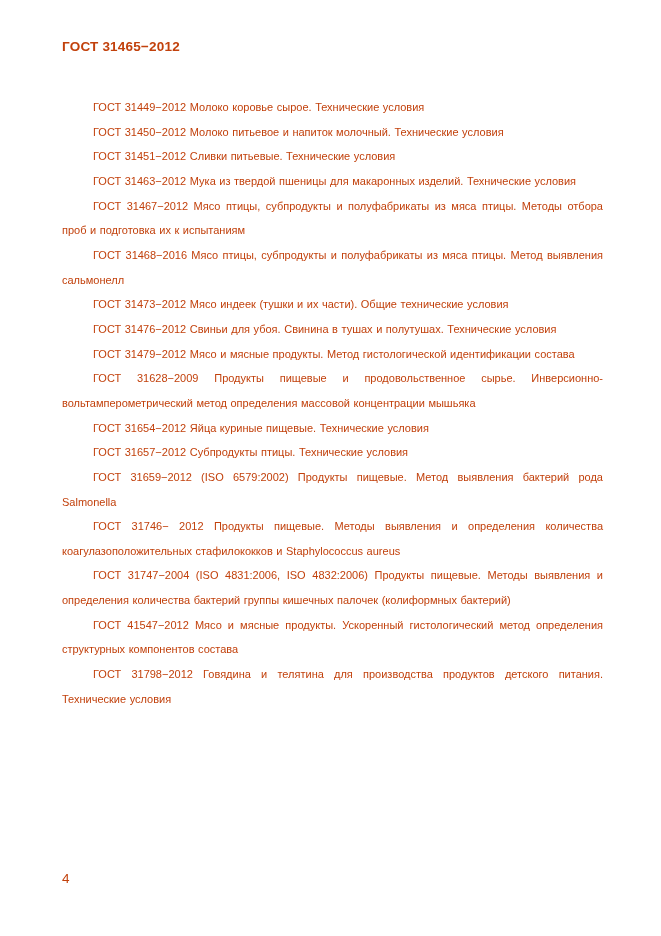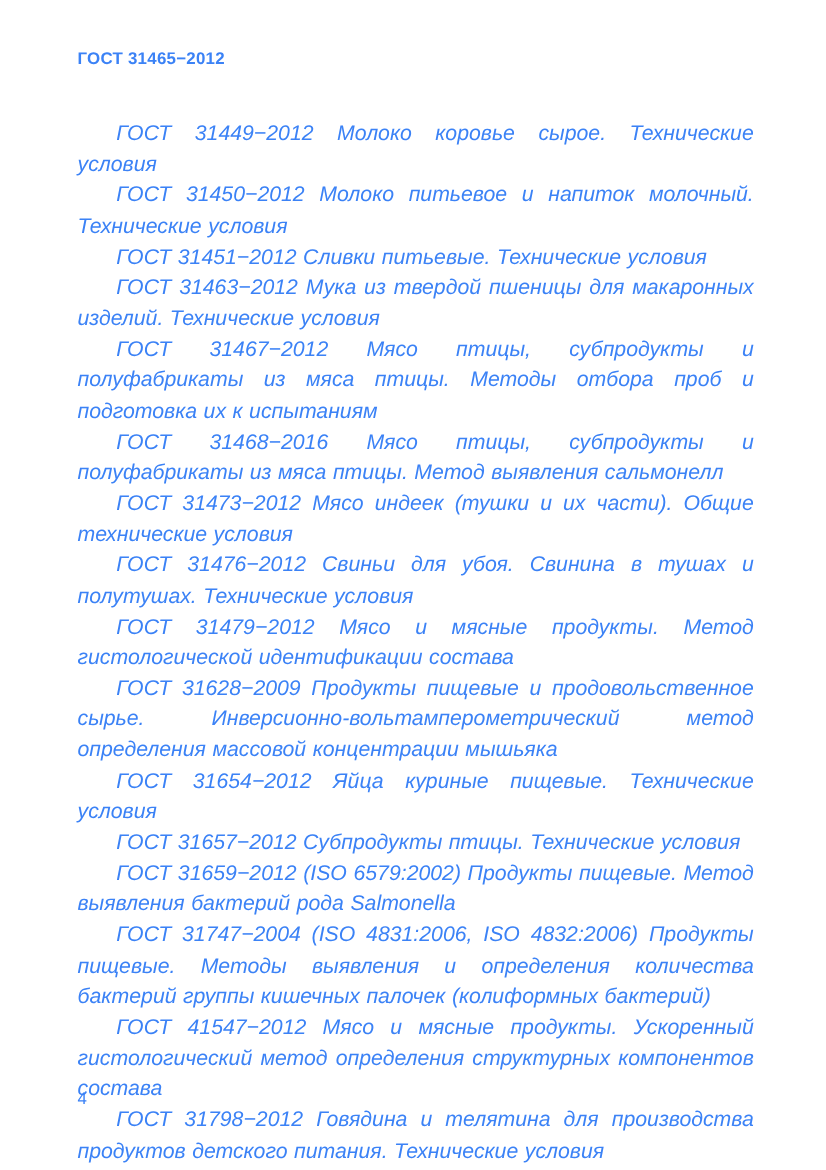--- a/index.html
+++ b/index.html
@@ -5,42 +5,41 @@
   html, body {
     margin: 0;
     padding: 0;
     background: #ffffff;
   }
   .page {
     position: relative;
     width: 661px;
     height: 936px;
     background: #ffffff;
-    color: #3b82f6;
+    color: #c2410c;
     font-family: "Liberation Sans", "DejaVu Sans", sans-serif;
     overflow: hidden;
   }
   .doc-header {
     position: absolute;
     top: 39px;
     left: 62px;
     font-size: 13.5px;
     font-weight: bold;
     letter-spacing: 0.2px;
     white-space: nowrap;
   }
   .references {
     position: absolute;
     top: 95px;
     left: 62px;
     width: 541px;
-    font-size: 17px;
+    font-size: 11px;
     line-height: 24.65px;
     text-align: justify;
-    font-style: italic;
   }
   .references p {
     margin: 0;
     padding: 0;
     text-indent: 31px;
     word-spacing: 0.5px;
   }
   .page-number {
     position: absolute;
     top: 871px;
@@ -61,19 +60,20 @@
       <p>ГОСТ 31463−2012 Мука из твердой пшеницы для макаронных изделий. Технические условия</p>
       <p>ГОСТ 31467−2012 Мясо птицы, субпродукты и полуфабрикаты из мяса птицы. Методы отбора проб и подготовка их к испытаниям</p>
       <p>ГОСТ 31468−2016 Мясо птицы, субпродукты и полуфабрикаты из мяса птицы. Метод выявления сальмонелл</p>
       <p>ГОСТ 31473−2012 Мясо индеек (тушки и их части). Общие технические условия</p>
       <p>ГОСТ 31476−2012 Свиньи для убоя. Свинина в тушах и полутушах. Технические условия</p>
       <p>ГОСТ 31479−2012 Мясо и мясные продукты. Метод гистологической идентификации состава</p>
       <p>ГОСТ 31628−2009 Продукты пищевые и продовольственное сырье. Инверсионно-вольтамперометрический метод определения массовой концентрации мышьяка</p>
       <p>ГОСТ 31654−2012 Яйца куриные пищевые. Технические условия</p>
       <p>ГОСТ 31657−2012 Субпродукты птицы. Технические условия</p>
       <p>ГОСТ 31659−2012 (ISO 6579:2002) Продукты пищевые. Метод выявления бактерий рода Salmonella</p>
+      <p>ГОСТ 31746− 2012 Продукты пищевые. Методы выявления и определения количества коагулазоположительных стафилококков и Staphylococcus aureus</p>
       <p>ГОСТ 31747−2004 (ISO 4831:2006, ISO 4832:2006) Продукты пищевые. Методы выявления и определения количества бактерий группы кишечных палочек (колиформных бактерий)</p>
       <p>ГОСТ 41547−2012 Мясо и мясные продукты. Ускоренный гистологический метод определения структурных компонентов состава</p>
       <p>ГОСТ 31798−2012 Говядина и телятина для производства продуктов детского питания. Технические условия</p>
     </div>
 
   <div class="page-number">4</div>
 </div>
 
 </body></html>

